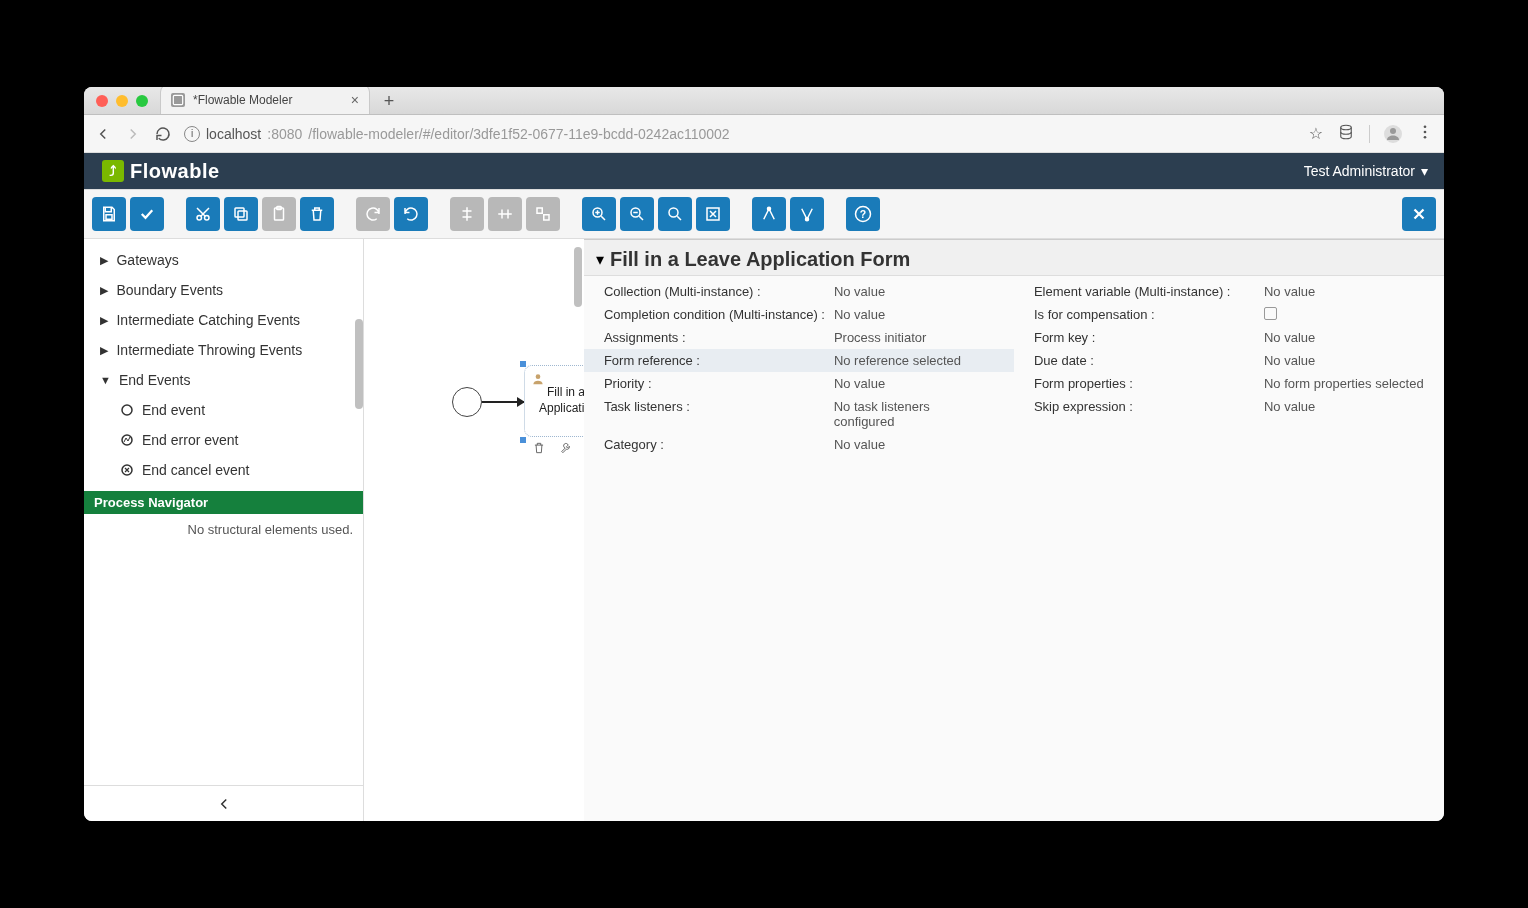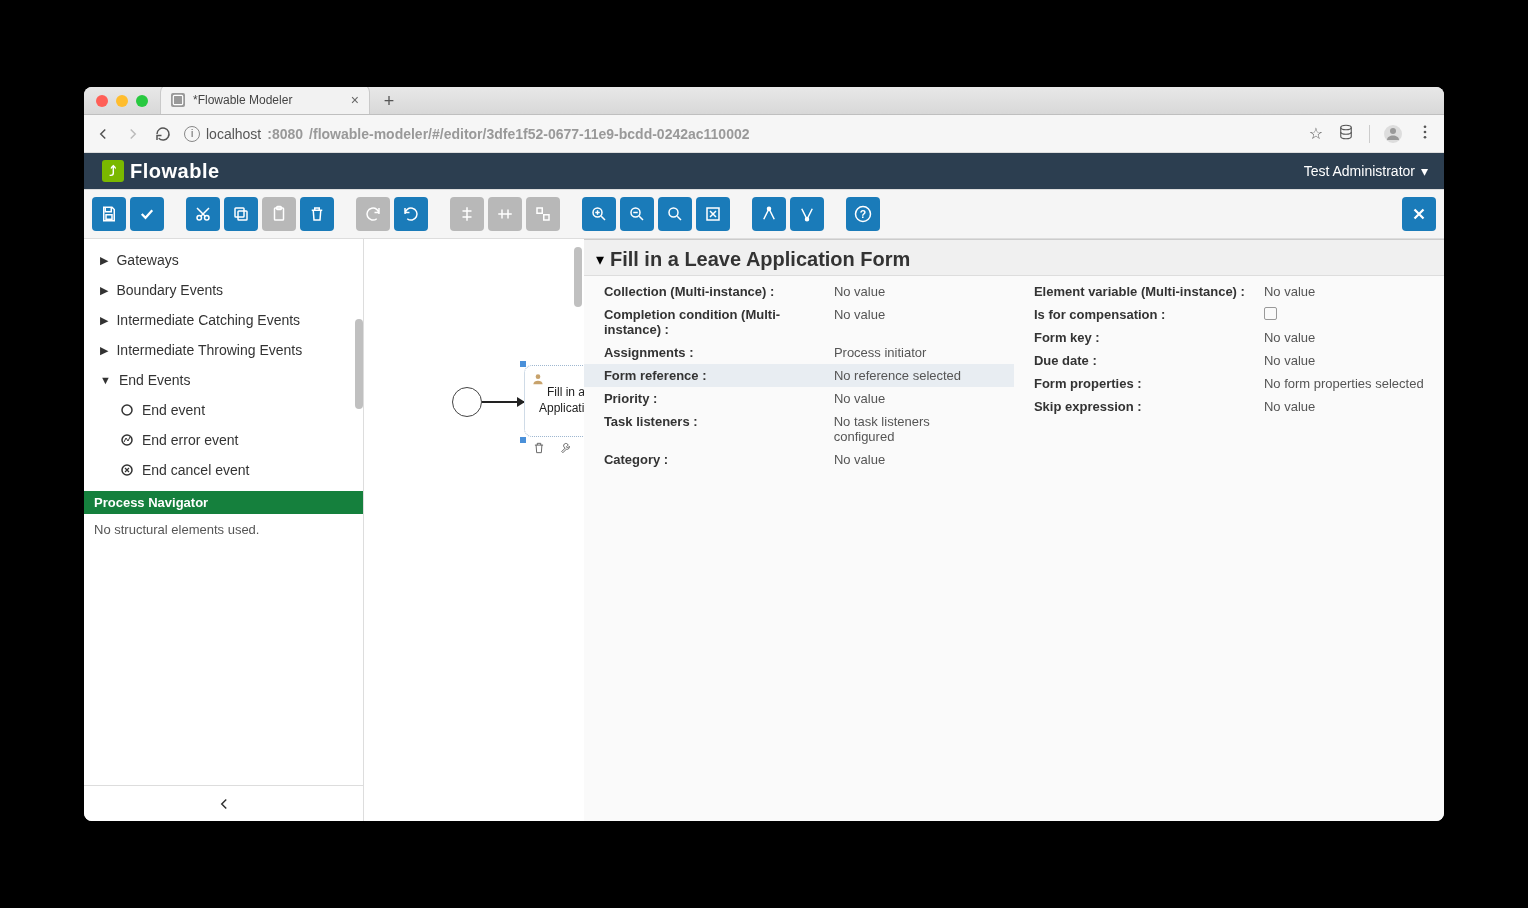--- a/index.html
+++ b/index.html
@@ -17,21 +17,21 @@
   .tab { background: #f2f2f2; border: 1px solid #c9c9c9; border-bottom: none; border-radius: 8px 8px 0 0; height: 30px; min-width: 210px; display: flex; align-items: center; padding: 0 10px; font-size: 12px; gap: 8px; color: #444; }
   .tab .favicon { width: 14px; height: 14px; background: #999; border-radius: 2px; display:flex; align-items:center; justify-content:center; }
   .tab-close { margin-left: auto; color: #666; font-size: 14px; }
   .new-tab { width: 26px; height: 26px; display:flex; align-items:center; justify-content:center; color:#555; font-size:18px; margin-left:6px; }
   
   .addrbar { height: 38px; background: #f6f6f6; display: flex; align-items: center; padding: 0 10px; gap: 12px; border-bottom: 1px solid #ddd; }
   .nav-icon { width: 18px; color: #555; display:flex; justify-content:center; }
   .nav-icon.dim { color: #bcbcbc; }
   .url-row { flex: 1; display: flex; align-items: center; color: #555; font-size: 14px; gap: 6px; }
   .url-info { width: 16px; height:16px; border:1px solid #888; border-radius:50%; display:flex; align-items:center; justify-content:center; font-size:10px; }
-  .url-host { color:#999;font-weight:bold; }
+  .url-host { color:#999; }
   .chrome-right { display:flex; align-items:center; gap:14px; color:#555; font-size:16px; }
   .chrome-right .divider { width:1px; height:18px; background:#ccc; }
   .avatar-chip { width:18px; height:18px; border-radius:50%; background:#ddd; display:flex; align-items:center; justify-content:center; }
 
   
   .app-header { background:#2c3e50; height:36px; display:flex; align-items:center; color:#fff; }
   .logo { display:flex; align-items:center; gap:6px; padding:0 18px; font-weight:600; font-size:20px; letter-spacing:0.5px; }
   .logo-mark { background:#7ab800; color:#fff; width:22px; height:22px; border-radius:3px; display:flex; align-items:center; justify-content:center; font-weight:bold; font-size:14px; }
   .nav-links { display:flex; align-items:center; height:100%; }
   .nav-link { padding:0 28px; height:100%; display:flex; align-items:center; font-size:14px; cursor:pointer; }
@@ -54,21 +54,21 @@
   .sidebar { width:280px; border-right:1px solid #ddd; display:flex; flex-direction:column; background:#fff; }
   .palette { flex:1; overflow:auto; padding:6px 0; position:relative; }
   .palette-scrollthumb { position:absolute; right:0; top:80px; width:8px; height:90px; background:#c0c0c0; border-radius:4px; }
   .pal-item { padding:7px 16px; font-size:14px; color:#333; display:flex; align-items:center; gap:8px; cursor:pointer; }
   .pal-item.child { padding-left:36px; }
   .chev { font-size:11px; }
   .shape-icon { width:14px; height:14px; display:flex; align-items:center; justify-content:center; }
   
   .navigator-header { background:#15803d; color:#fff; font-weight:bold; font-size:13px; padding:4px 10px; }
   .navigator-sub { background:#f0f5e8; border:1px solid #a8c070; font-size:13px; padding:4px 10px; color:#333; }
-  .navigator-msg { font-size:13px; color:#555; padding:8px 10px; }
+  .navigator-msg { font-size:13px; color:#555; padding:8px 10px;text-align:right; }
   .sidebar-footer { border-top:1px solid #ddd; height:36px; display:flex; align-items:center; justify-content:center; color:#333; }
 
   
   .canvas-wrap { flex:1; display:flex; position:relative; }
   .canvas { flex:1; background:#fff; position:relative; overflow:hidden; }
   .canvas-scrollthumb { position:absolute; right:2px; top:8px; width:8px; height:60px; background:#c0c0c0; border-radius:4px; }
   .start-event { position:absolute; left:88px; top:148px; width:30px; height:30px; border:1.5px solid #444; border-radius:50%; background:#fff; }
   .arrow { position:absolute; left:118px; top:162px; width:42px; height:2px; background:#222; }
   .arrow:after { content:''; position:absolute; right:-1px; top:-4px; border-left:8px solid #222; border-top:5px solid transparent; border-bottom:5px solid transparent; }
   .task-box { position:absolute; left:160px; top:126px; width:120px; height:72px; border:1px dotted #9fb7d0; border-radius:8px; background:#fff; display:flex; flex-direction:column; align-items:center; justify-content:center; padding:4px 6px; }
@@ -83,21 +83,21 @@
   .below-icons { position:absolute; left:168px; top:202px; display:flex; gap:14px; color:#555; }
 
   
   .props { border-top:1px solid #ccc; background:#fafafa; display:flex; flex-direction:column; }
   .props-header { display:flex; align-items:center; padding:8px 12px 4px; gap:6px; border-bottom:1px solid #ddd; background:#f0f0f0; }
   .props-title { font-size:20px; font-weight:bold; color:#333; }
   .props-body { display:flex; overflow:auto; padding:4px 0; }
   .props-col { flex:1; }
   .prop-row { display:flex; padding:4px 20px; font-size:13px; }
   .prop-row.highlighted { background:#e8edf2; }
-  .prop-label { width:230px; font-weight:bold; color:#333; }
+  .prop-label { width:230px; font-weight:normal; color:#333; }
   .prop-value { color:#555; }
   .prop-checkbox { width:13px; height:13px; border:1px solid #999; border-radius:2px; }
 
   svg.ico { width:18px; height:18px; }
 </style>
 </head>
 <body>
 
 <div class="mac-window">
 

